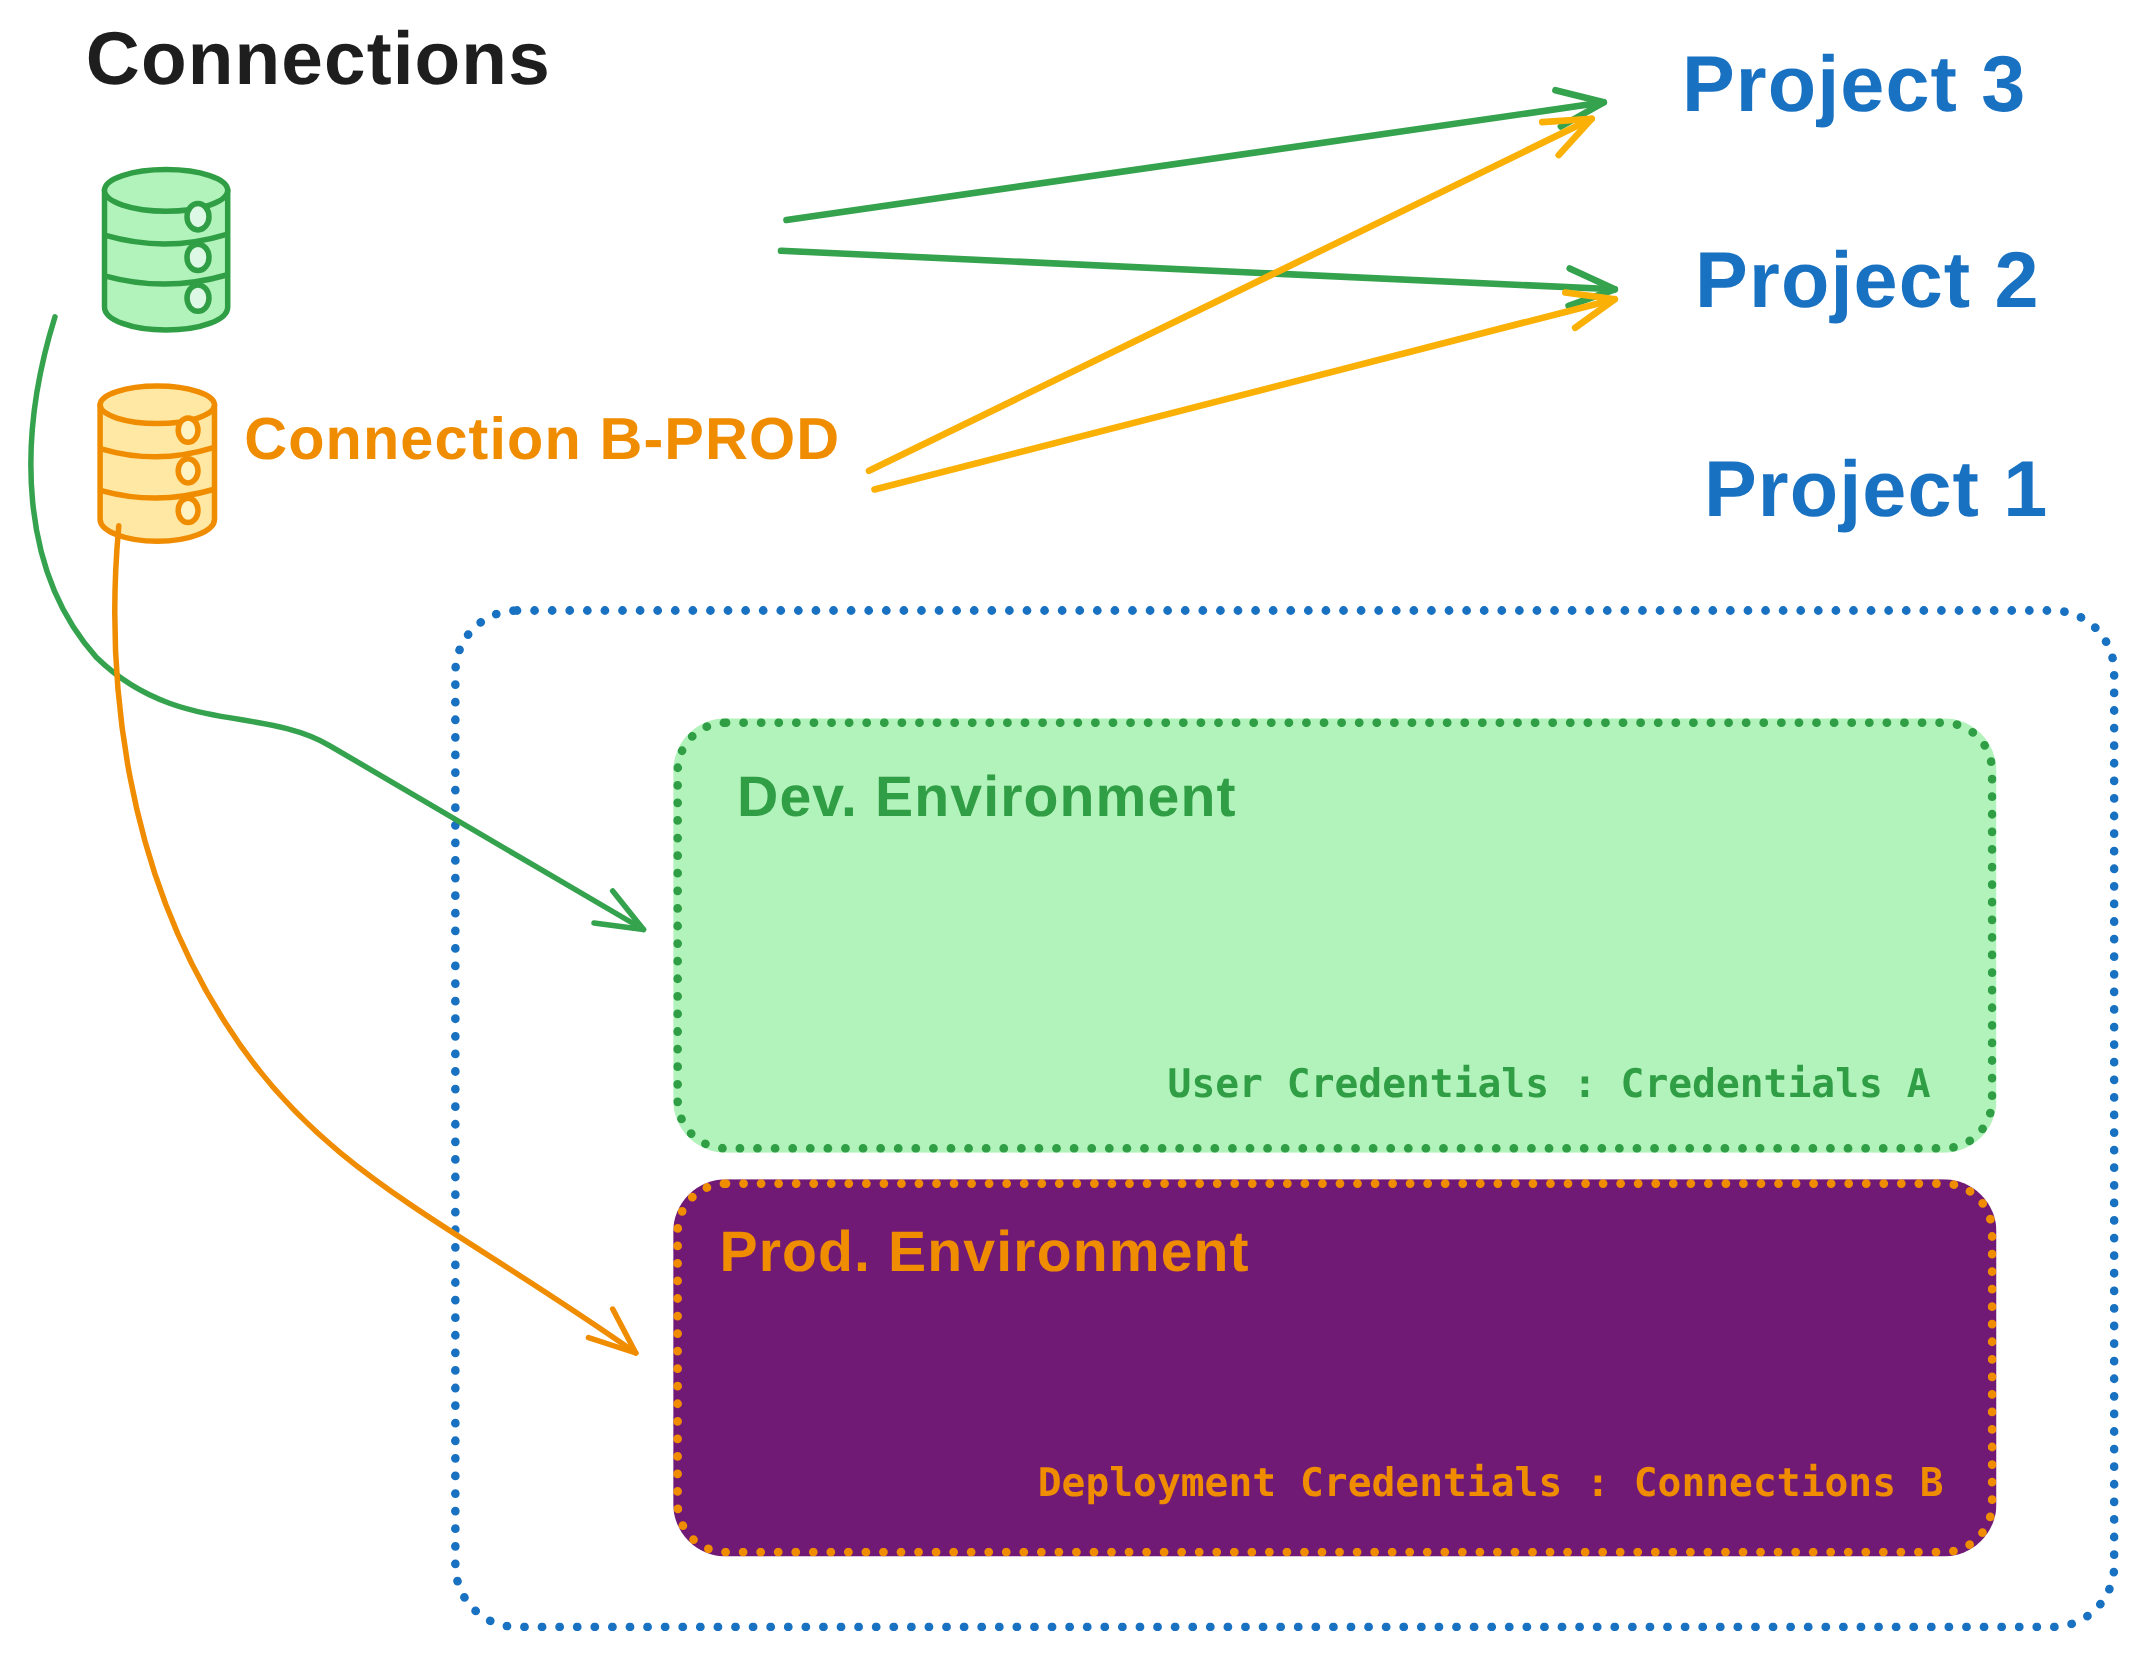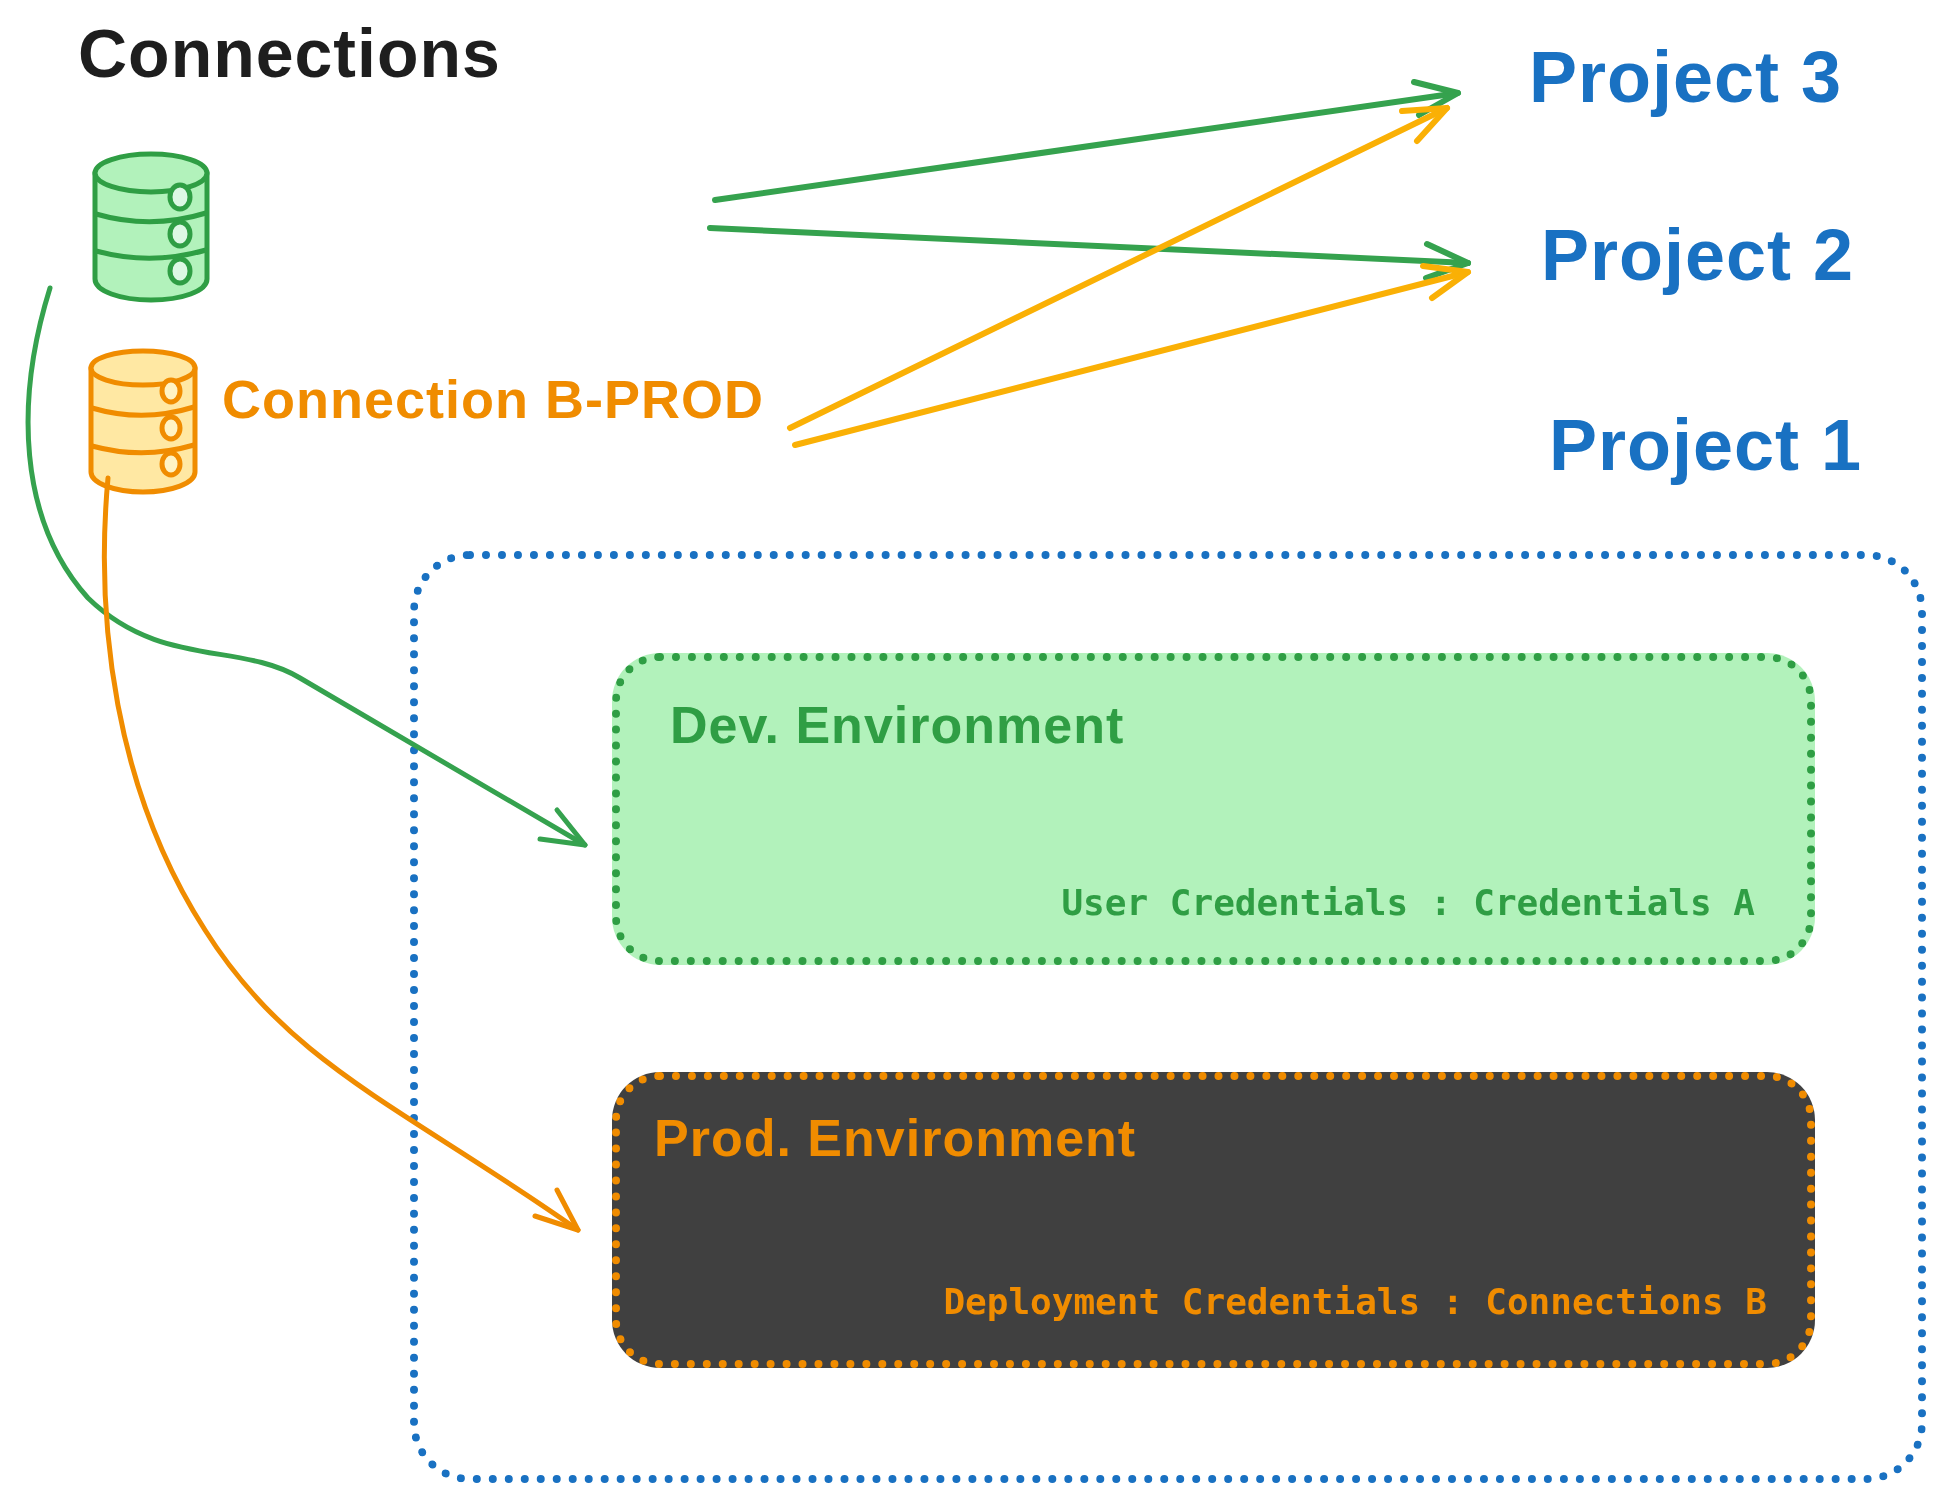--- a/index.html
+++ b/index.html
@@ -30,26 +30,26 @@
   .project-box{
     position:absolute;left:410px;top:551px;width:1516px;height:932px;
     border:8px dotted #1971c2;border-radius:60px;box-sizing:border-box;
     background:transparent;
   }
   .env-box{
     position:absolute;left:612px;width:1203px;
     border-radius:48px;box-sizing:border-box;
   }
   .env-box.green{
-    top:653px;height:312px;
+    top:653px;height:395px;
     background:#b2f2bb;border:8px dotted #2f9e44;
   }
   .env-box.orange{
-    top:1072px;height:296px;
-    background:#404040;border:8px dotted #f08c00;
+    top:1072px;height:343px;
+    background:#701a75;border:8px dotted #f08c00;
   }
   .env-title{
     position:absolute;font-size:52px;font-weight:600;white-space:nowrap;
   }
   .env-box.green .env-title{left:50px;top:34px;color:#2f9e44;}
   .env-box.orange .env-title{left:34px;top:28px;color:#f08c00;}
   .env-cred{
     position:absolute;
     font-family:"DejaVu Sans Mono","Liberation Mono",monospace;
     font-size:36px;font-weight:bold;white-space:nowrap;

